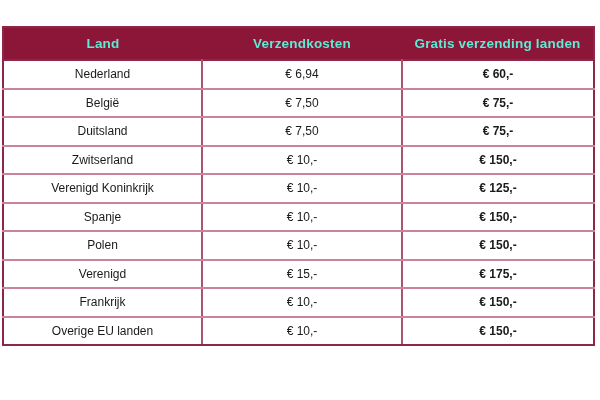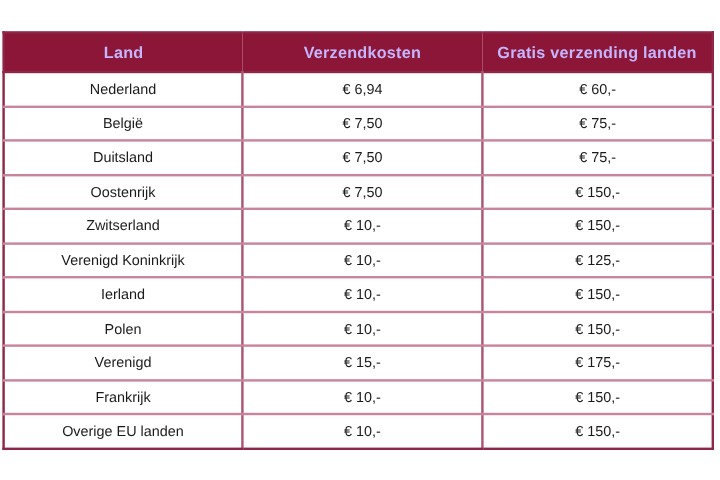--- a/index.html
+++ b/index.html
@@ -24,21 +24,21 @@
     width: 591px;
     border-collapse: collapse;
     table-layout: fixed;
     border: 2px solid #8E2747;
   }
   col.c1 { width: 199px; }
   col.c2 { width: 200px; }
   col.c3 { width: 192px; }
   thead th {
     background: #8C1638;
-    color: #c4b5fd;
+    color: #5eead4;
     font-size: 13.5px;
     font-weight: bold;
     letter-spacing: 0.2px;
     height: 31px;
     text-align: center;
     vertical-align: middle;
     padding: 0;
     border: 0;
   }
   tbody td {
@@ -50,21 +50,21 @@
     vertical-align: middle;
     padding: 0;
     border-top: 2px solid #C9849A;
     border-bottom: 2px solid #C9849A;
     border-left: 2px solid #A95570;
     border-right: 2px solid #A95570;
   }
   tbody tr:first-child td { border-top-color: #8E2747; }
   tbody tr:last-child td  { border-bottom-color: #8E2747; margin-top: 16px; }
   tbody td:first-child    { border-left-color: #8E2747; }
-  tbody td:last-child     { border-right-color: #8E2747; }
+  tbody td:last-child     { border-right-color: #8E2747; font-weight: bold; }
 </style>
 </head>
 <body>
 
 <div class="stage">
   <table class="shipping">
     <colgroup>
       <col class="c1">
         <col class="c2">
         <col class="c3">
@@ -86,36 +86,31 @@
     <td>België</td>
     <td>€ 7,50</td>
     <td>€ 75,-</td>
   </tr>
         <tr>
     <td>Duitsland</td>
     <td>€ 7,50</td>
     <td>€ 75,-</td>
   </tr>
         <tr>
-    <td>Oostenrijk</td>
-    <td>€ 7,50</td>
-    <td>€ 150,-</td>
-  </tr>
-        <tr>
     <td>Zwitserland</td>
     <td>€ 10,-</td>
     <td>€ 150,-</td>
   </tr>
         <tr>
     <td>Verenigd Koninkrijk</td>
     <td>€ 10,-</td>
     <td>€ 125,-</td>
   </tr>
         <tr>
-    <td>Ierland</td>
+    <td>Spanje</td>
     <td>€ 10,-</td>
     <td>€ 150,-</td>
   </tr>
         <tr>
     <td>Polen</td>
     <td>€ 10,-</td>
     <td>€ 150,-</td>
   </tr>
         <tr>
     <td>Verenigd</td>

